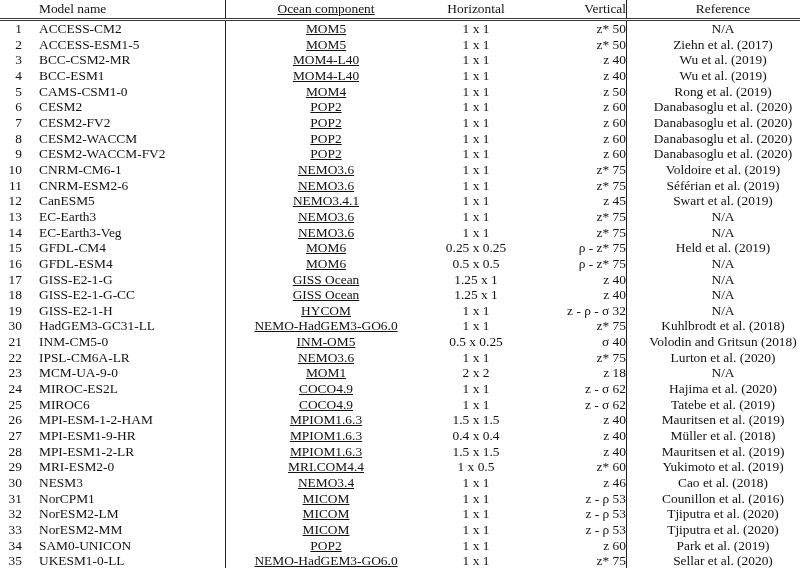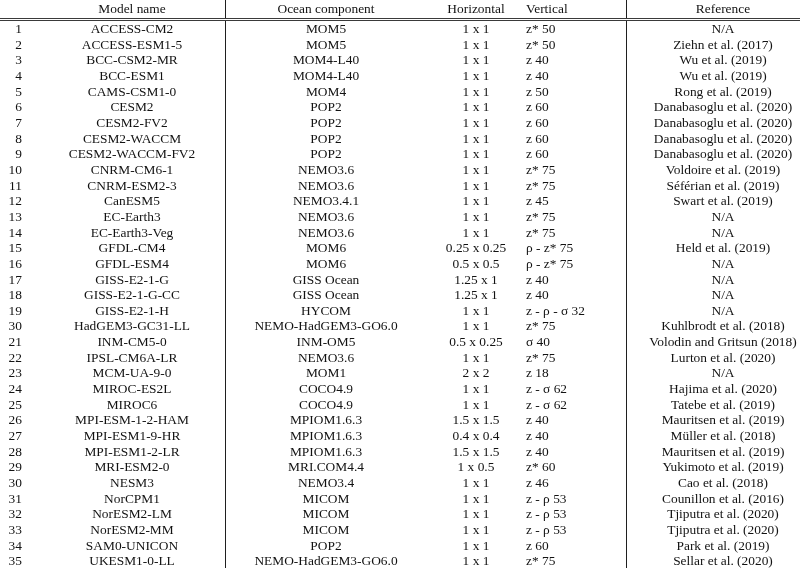--- a/index.html
+++ b/index.html
@@ -23,24 +23,24 @@
     font-weight: normal;
     height: 15.65px;
     line-height: 15.65px;
   }
   thead th {
     height: 18px;
     line-height: 18px;
     border-bottom: 3px double #3a3a3a;
   }
   .c-num   { width: 22px;  text-align: right;  padding-right: 1px; }
-  .c-model { width: 186px; text-align: center;   padding-left: 16px; }
-  .c-ocean { width: 200px; text-align: center; border-left: 1px solid #1f1f1f; }
+  .c-model { width: 186px; text-align: left;   padding-left: 16px; }
+  .c-ocean { width: 200px; text-align: center; border-left: 1px solid #1f1f1f; text-decoration: underline; }
   .c-horiz { width: 100px; text-align: center; margin-top: 47px; }
-  .c-vert  { width: 100px; text-align: left; }
+  .c-vert  { width: 100px; text-align: right; }
   .c-ref   { width: 192px; text-align: center; border-left: 1px solid #1f1f1f; }
   table { border-bottom: 1px solid #2a2a2a; }
 </style>
 </head>
 <body>
 
 <table>
   <thead>
     <tr>
       <th class="c-num"></th>
@@ -128,21 +128,21 @@
       <tr>
       <td class="c-num">10</td>
       <td class="c-model">CNRM-CM6-1</td>
       <td class="c-ocean">NEMO3.6</td>
       <td class="c-horiz">1 x 1</td>
       <td class="c-vert">z* 75</td>
       <td class="c-ref">Voldoire et al. (2019)</td>
     </tr>
       <tr>
       <td class="c-num">11</td>
-      <td class="c-model">CNRM-ESM2-3</td>
+      <td class="c-model">CNRM-ESM2-6</td>
       <td class="c-ocean">NEMO3.6</td>
       <td class="c-horiz">1 x 1</td>
       <td class="c-vert">z* 75</td>
       <td class="c-ref">Séférian et al. (2019)</td>
     </tr>
       <tr>
       <td class="c-num">12</td>
       <td class="c-model">CanESM5</td>
       <td class="c-ocean">NEMO3.4.1</td>
       <td class="c-horiz">1 x 1</td>

